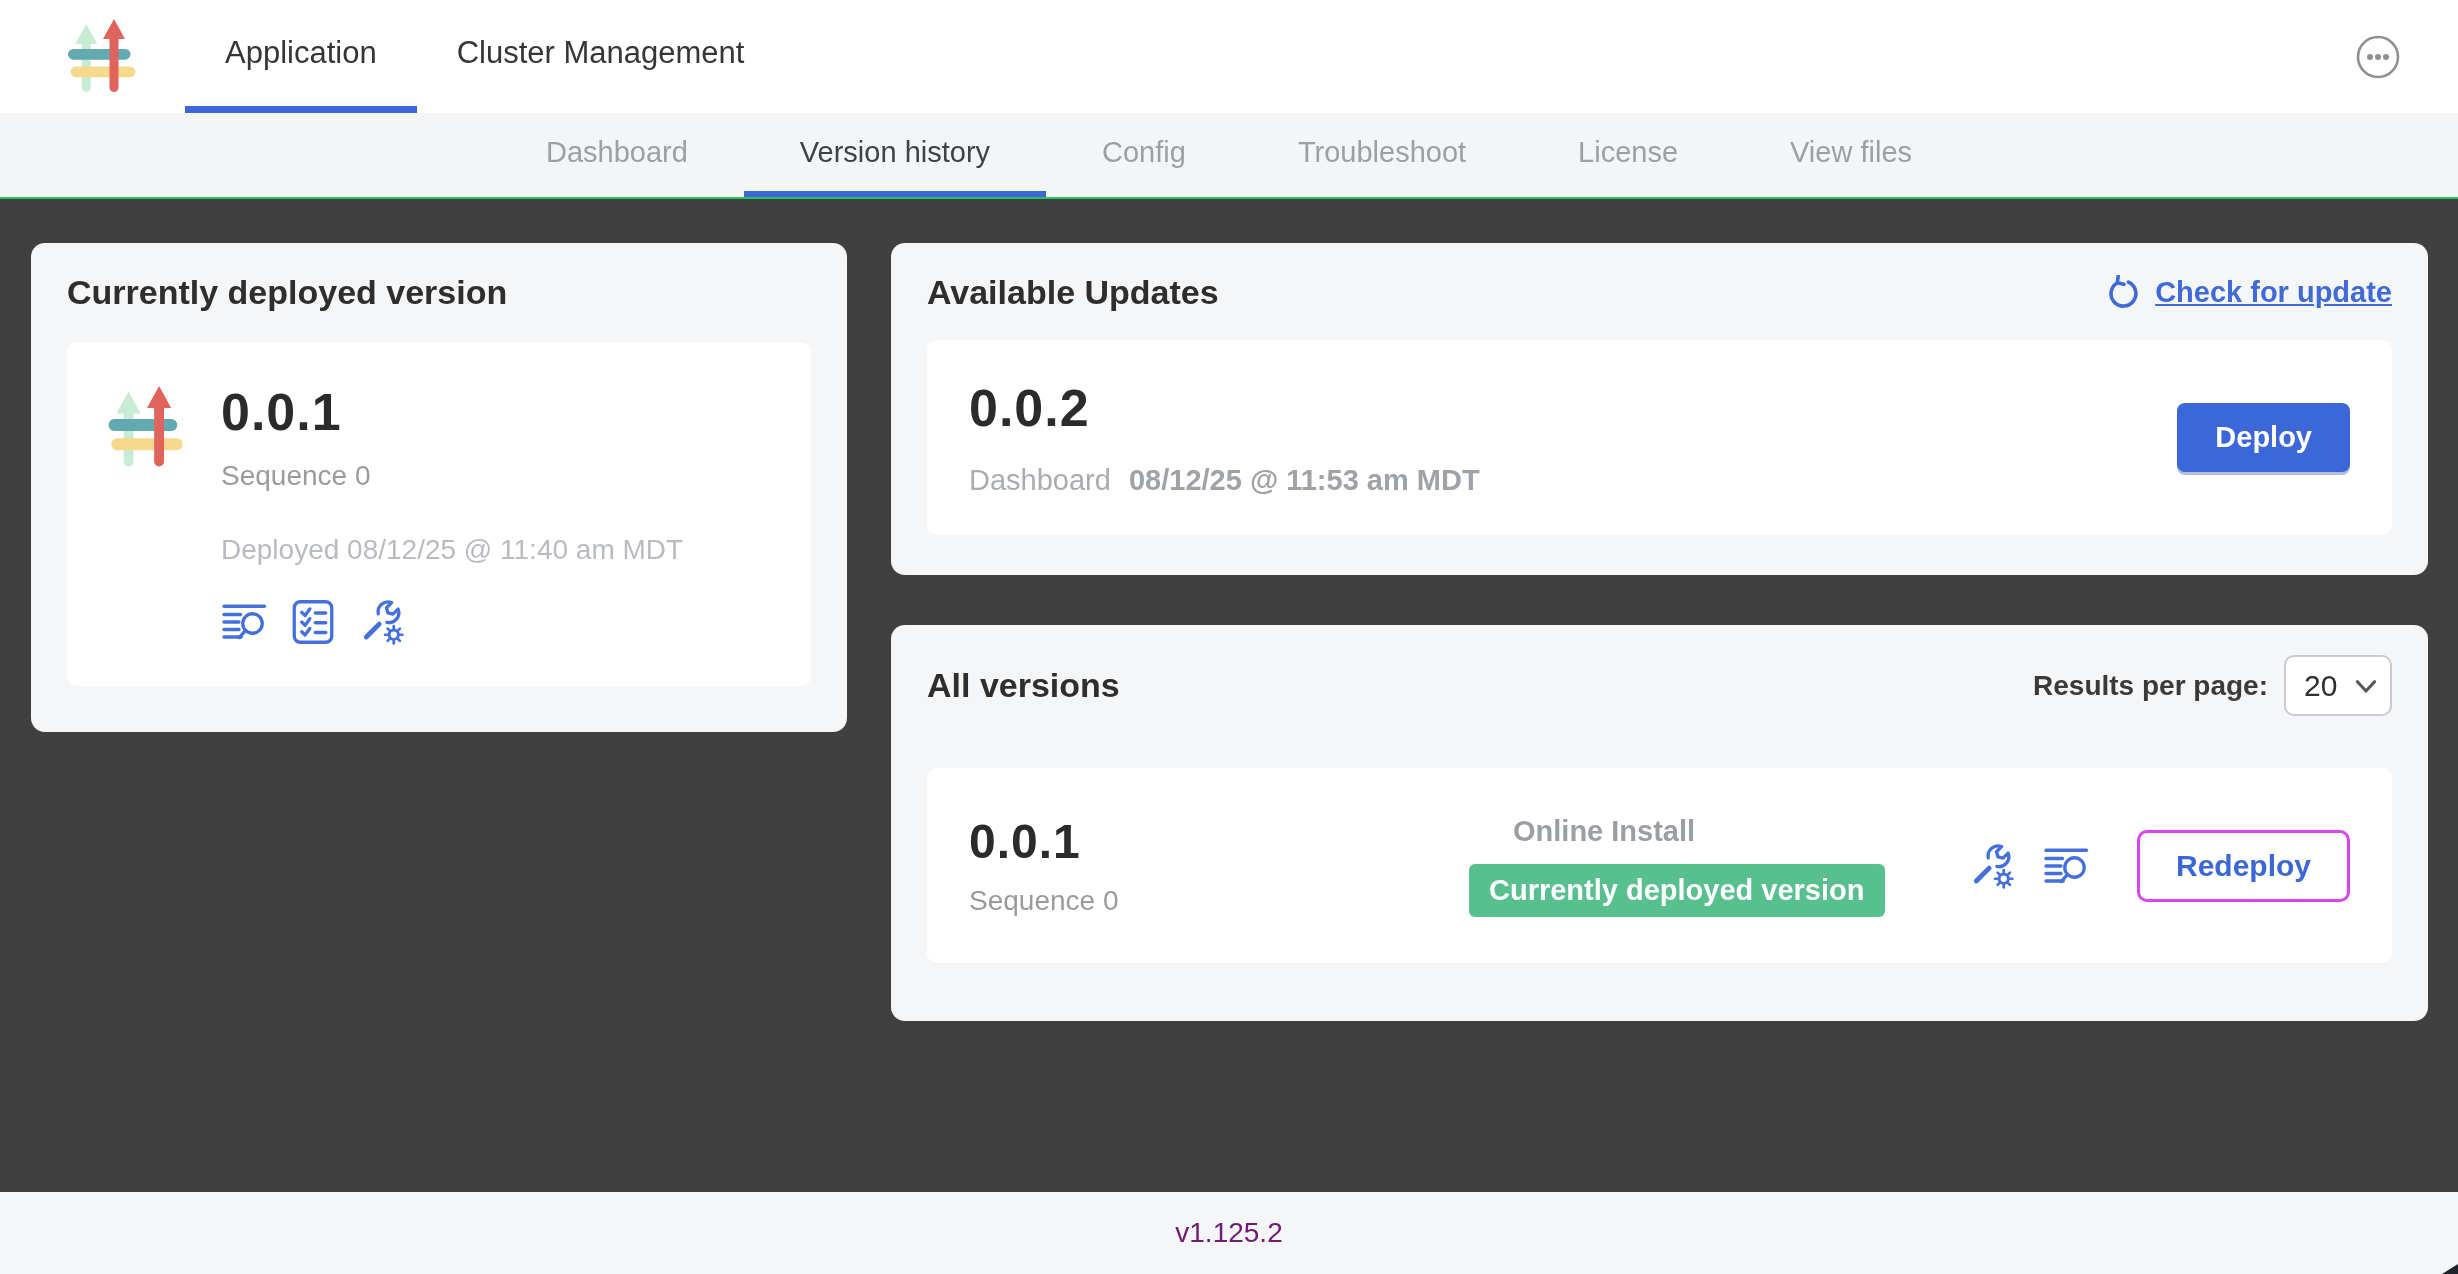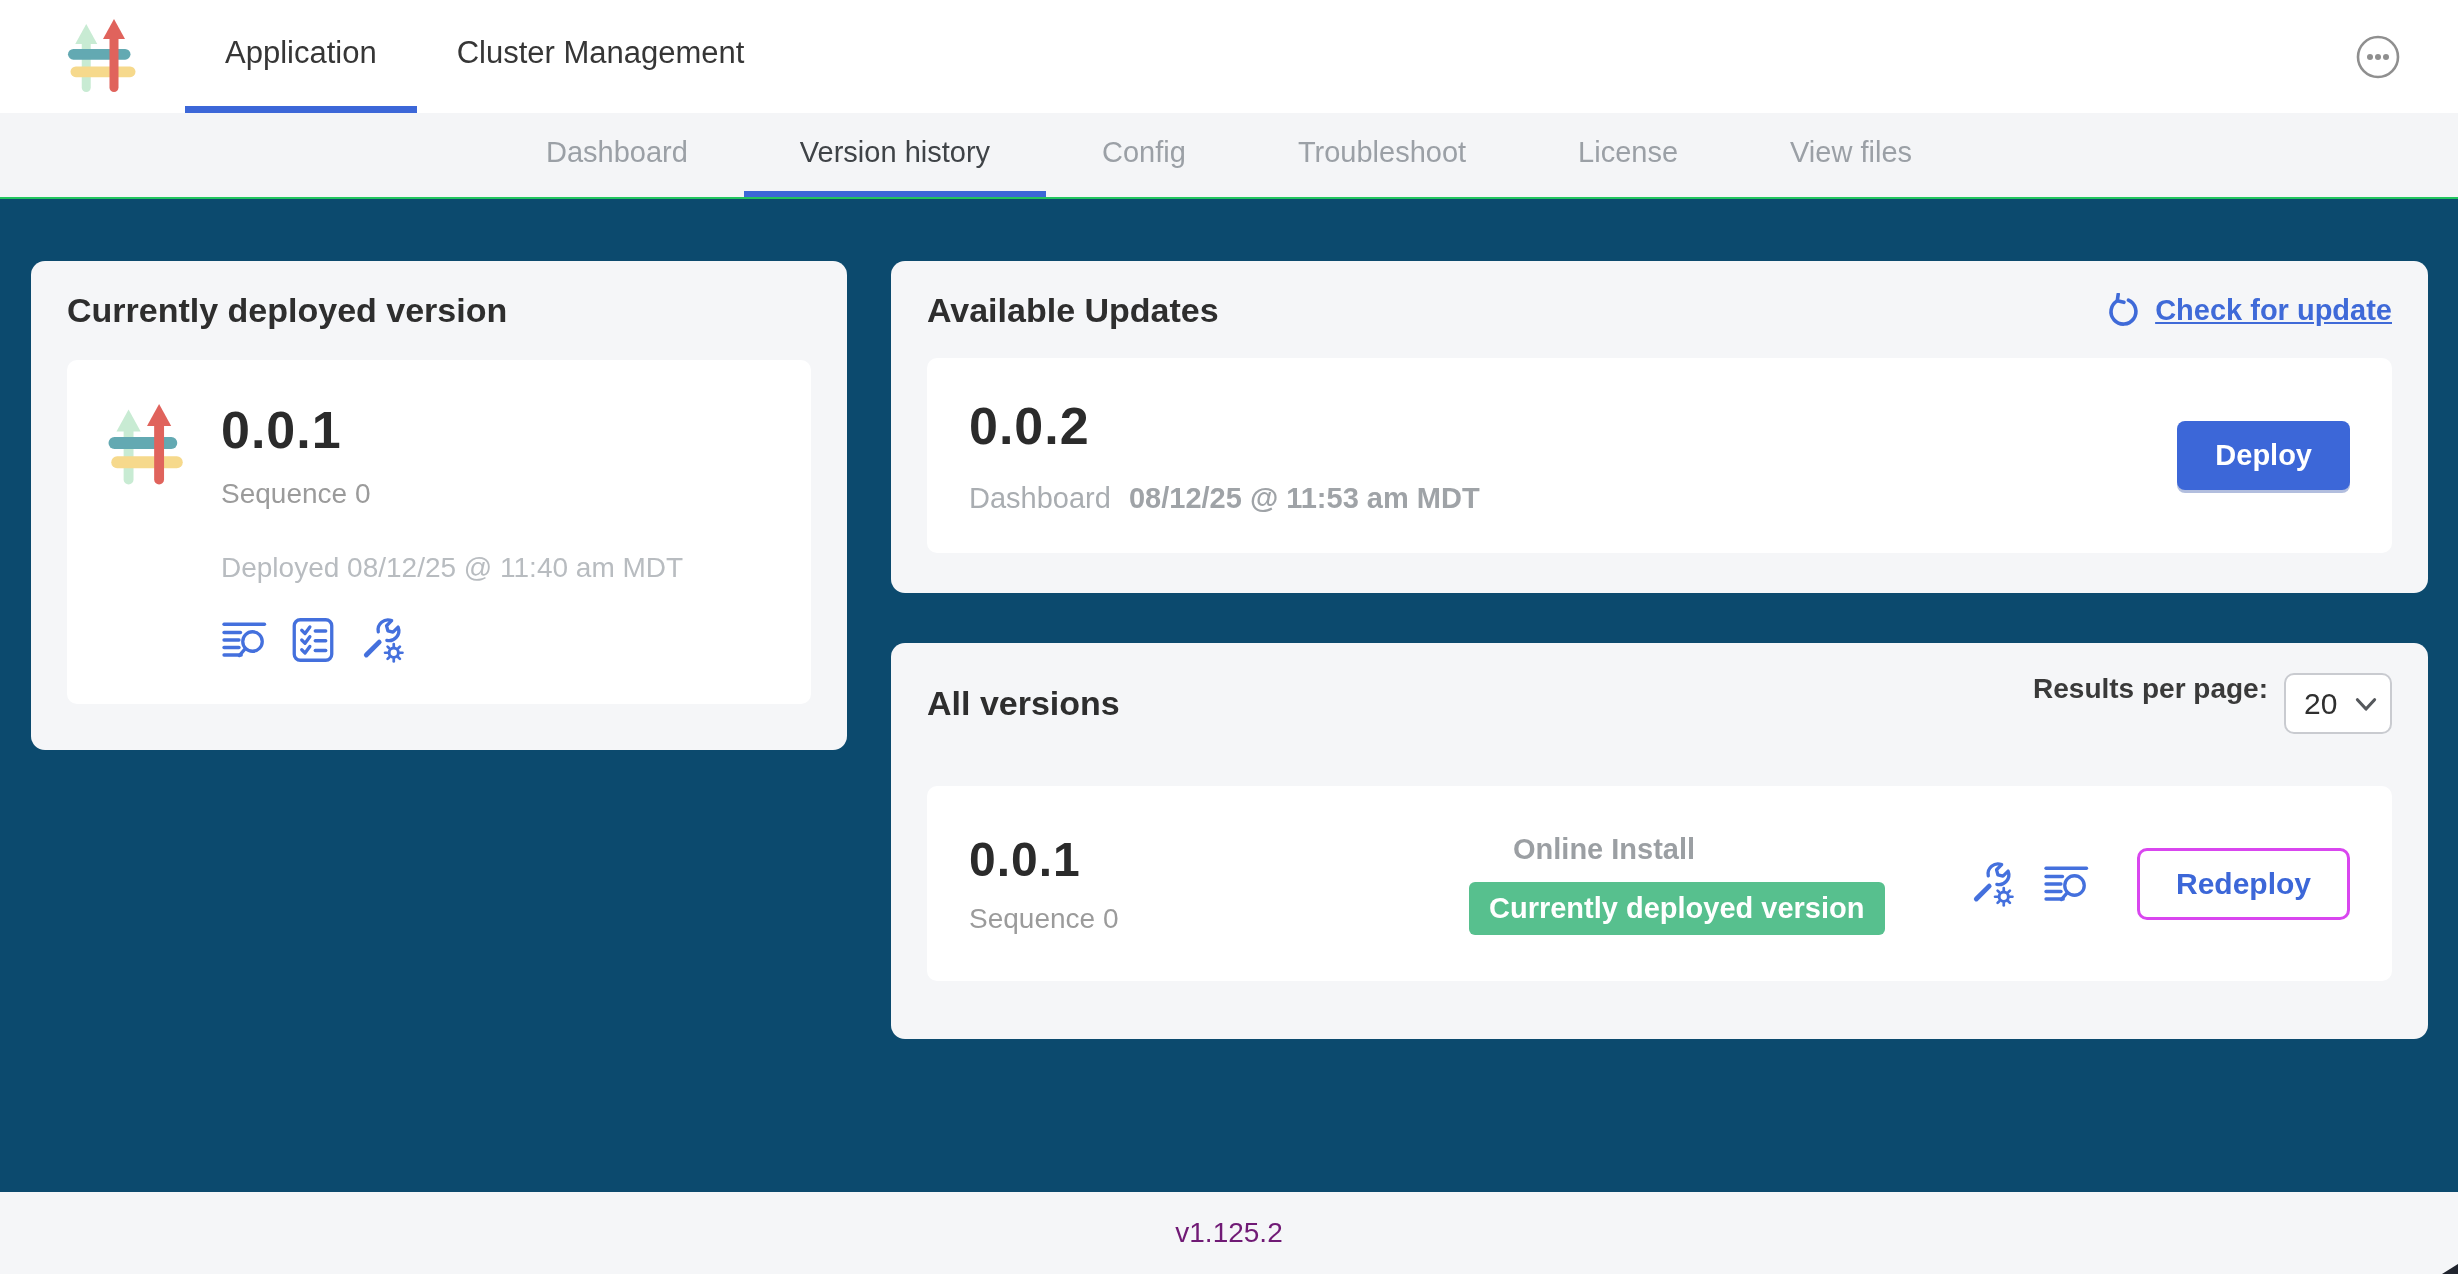--- a/index.html
+++ b/index.html
@@ -67,22 +67,22 @@
   }
   .subnav-item.active {
     color: #3f4347;
     font-weight: 500;
     border-bottom-color: #3c67d8;
   }
 
   
   .main {
     flex: 1;
-    background: #0c4a6e;
-    padding: 62px 30px 0 31px;
+    background: #404040;
+    padding: 44px 30px 0 31px;
     display: flex;
     align-items: flex-start;
     gap: 44px;
   }
   .gray-card {
     background: #f5f6f8;
     border-radius: 14px;
   }
 
   
@@ -153,21 +153,21 @@
     font-weight: 700;
     border: none;
     border-radius: 8px;
     padding: 18px 38px;
     cursor: pointer;
     box-shadow: 0 3px 0 rgba(35, 70, 160, 0.35);
     font-family: inherit;
   }
 
   .allversions-card { padding: 30px 36px 58px 36px; }
-  .results-wrap { display: flex; align-items: flex-start; gap: 16px; }
+  .results-wrap { display: flex; align-items: center; gap: 16px; }
   .results-label { font-size: 28px; font-weight: 600; color: #3a3a3a; }
   .select-wrap { position: relative; }
   .select-wrap select {
     appearance: none;
     -webkit-appearance: none;
     background: #ffffff;
     border: 2px solid #c9cbd0;
     border-radius: 10px;
     font-size: 30px;
     color: #2f2f2f;

